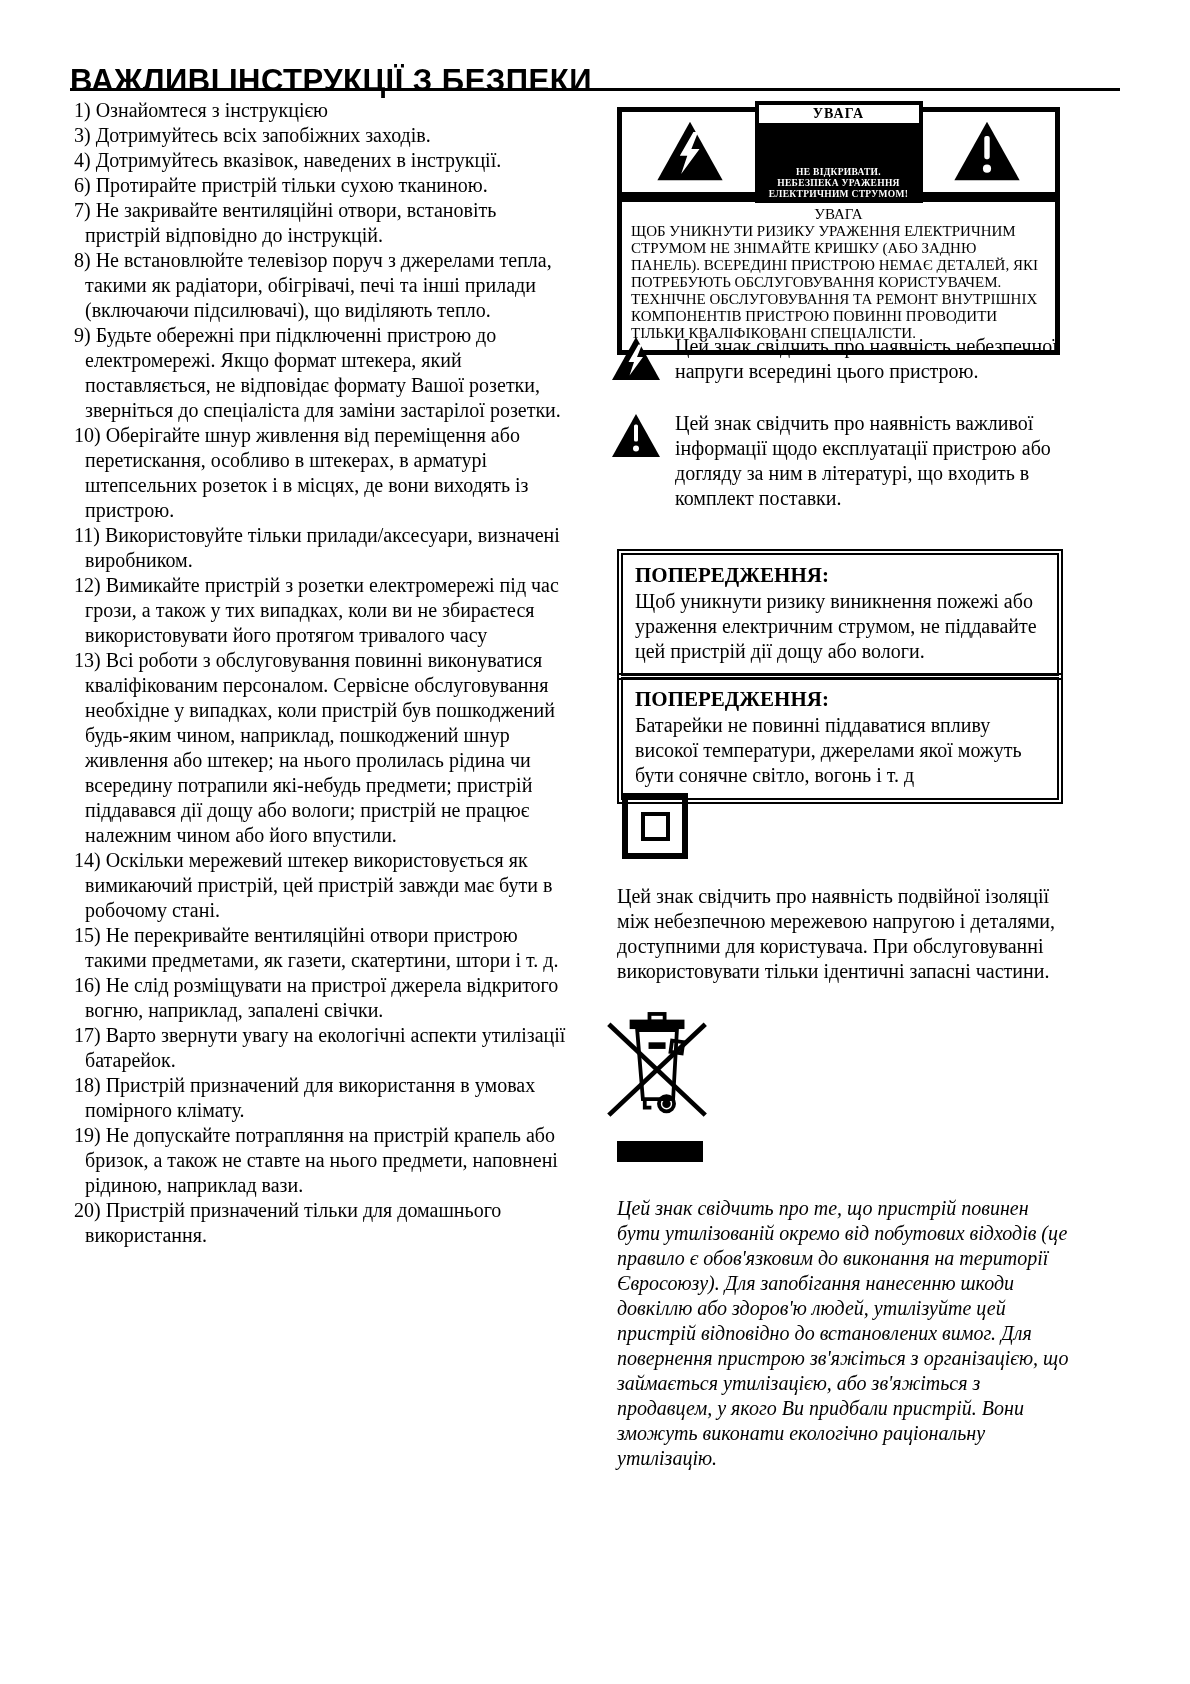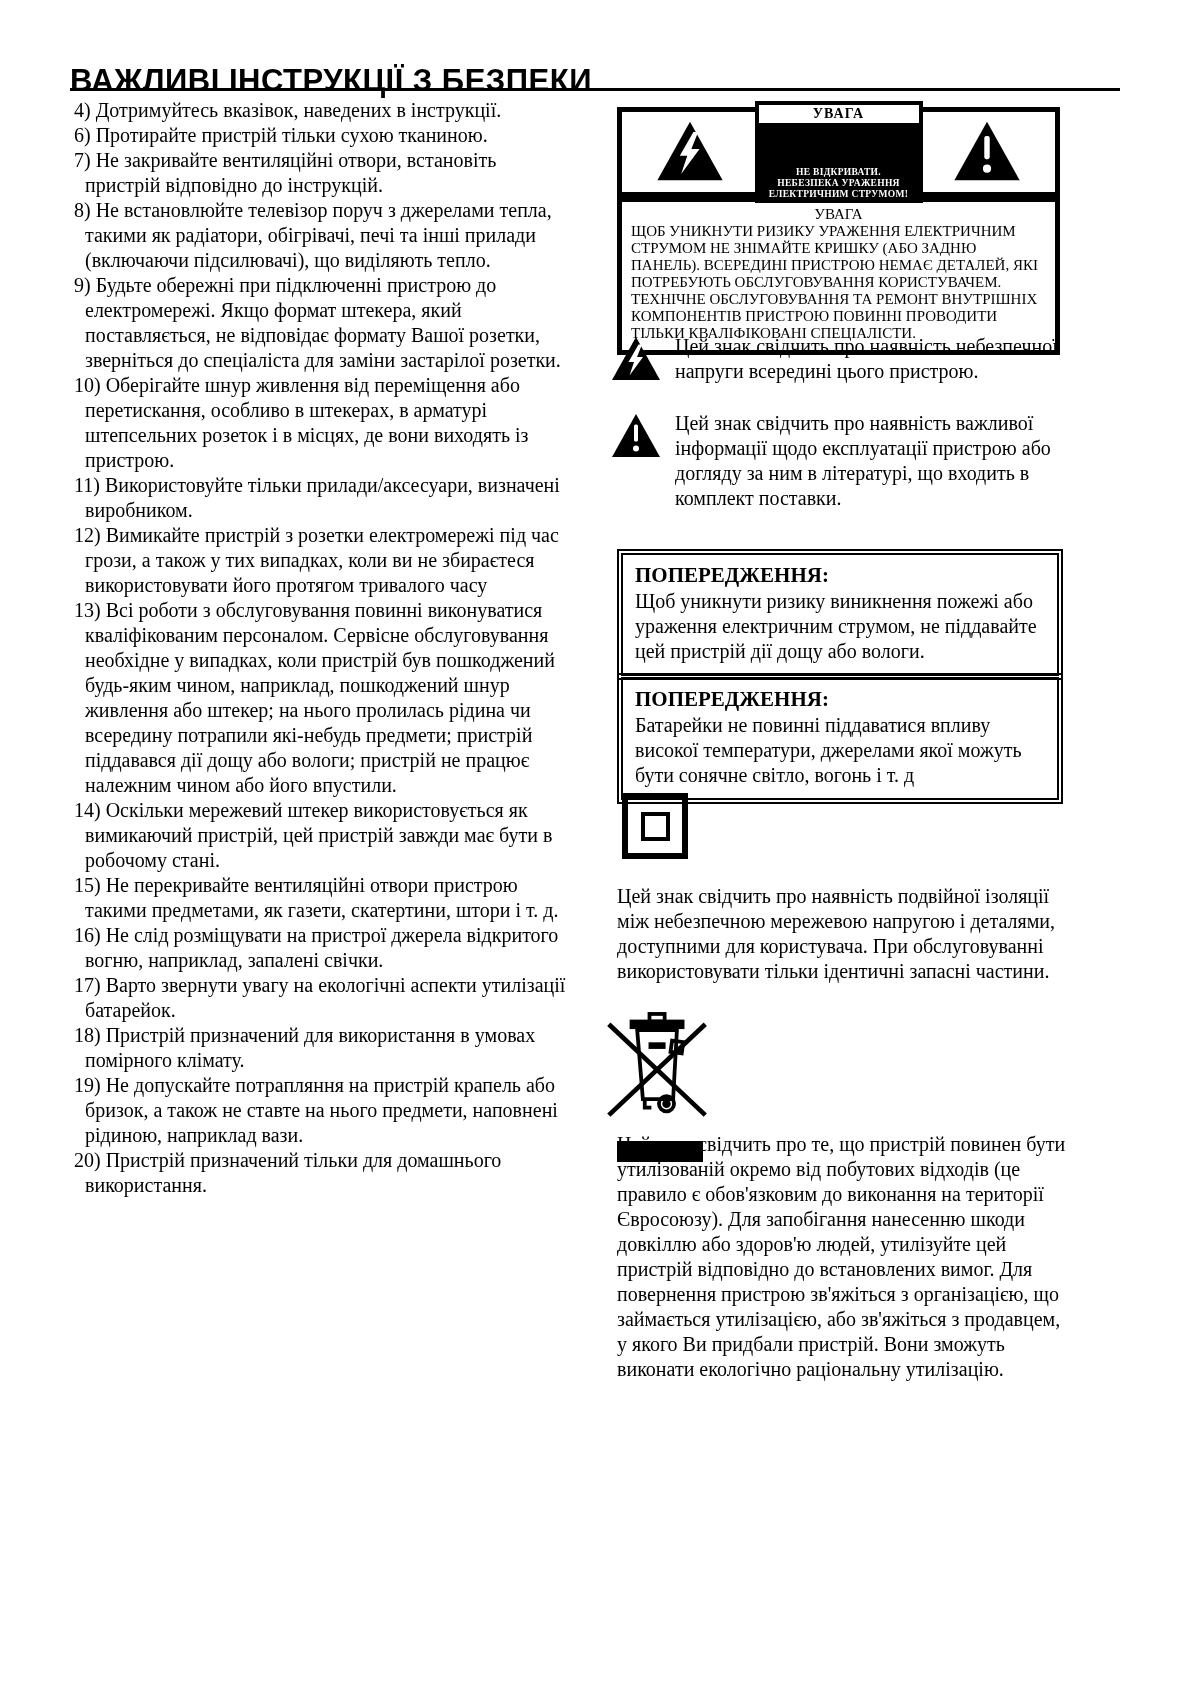--- a/index.html
+++ b/index.html
@@ -68,31 +68,33 @@
     position:absolute; left:622px; top:793px; width:66px; height:66px;
     box-sizing:border-box; border:6px solid #000;
     display:flex; align-items:center; justify-content:center;
   }
   .insulation-inner { width:29px; height:29px; box-sizing:border-box; border:4px solid #000; }
   .insulation-text { position:absolute; left:617px; top:884px; width:454px; font-size:20px; line-height:25px; }
 
   
   .weee-icon { position:absolute; left:606px; top:1006px; }
   .weee-bar  { position:absolute; left:617px; top:1141px; width:86px; height:21px; background:#000; }
-  .weee-text { position:absolute; left:617px; top:1132px; width:458px; font-size:20px; line-height:25px; }
+  .weee-text { position:absolute; left:617px; top:1196px; width:458px; font-size:20px; line-height:25px;font-style:italic; }
 </style>
 </head>
 <body>
 
 <div>
 
   <h1 class="page-title">ВАЖЛИВІ ІНСТРУКЦІЇ З БЕЗПЕКИ</h1>
   <div class="title-rule"></div>
 
   <ul class="instr-list">
+    <li>1) Ознайомтеся з інструкцією</li>
+    <li>3) Дотримуйтесь всіх запобіжних заходів.</li>
     <li>4) Дотримуйтесь вказівок, наведених в інструкції.</li>
     <li>6) Протирайте пристрій тільки сухою тканиною.</li>
     <li>7) Не закривайте вентиляційні отвори, встановіть пристрій відповідно до інструкцій.</li>
     <li>8) Не встановлюйте телевізор поруч з джерелами тепла, такими як радіатори, обігрівачі, печі та інші прилади (включаючи підсилювачі), що виділяють тепло.</li>
     <li>9) Будьте обережні при підключенні пристрою до електромережі. Якщо формат штекера, який поставляється, не відповідає формату Вашої розетки, зверніться до спеціаліста для заміни застарілої розетки.</li>
     <li>10) Оберігайте шнур живлення від переміщення або перетискання, особливо в штекерах, в арматурі штепсельних розеток і в місцях, де вони виходять із пристрою.</li>
     <li>11) Використовуйте тільки прилади/аксесуари, визначені виробником.</li>
     <li>12) Вимикайте пристрій з розетки електромережі під час грози, а також у тих випадках, коли ви не збираєтеся використовувати його протягом тривалого часу</li>
     <li>13) Всі роботи з обслуговування повинні виконуватися кваліфікованим персоналом. Сервісне обслуговування необхідне у випадках, коли пристрій був пошкоджений будь-яким чином, наприклад, пошкоджений шнур живлення або штекер; на нього пролилась рідина чи всередину потрапили які-небудь предмети; пристрій піддавався дії дощу або вологи; пристрій не працює належним чином або його впустили.</li>
     <li>14) Оскільки мережевий штекер використовується як вимикаючий пристрій, цей пристрій завжди має бути в робочому стані.</li>

